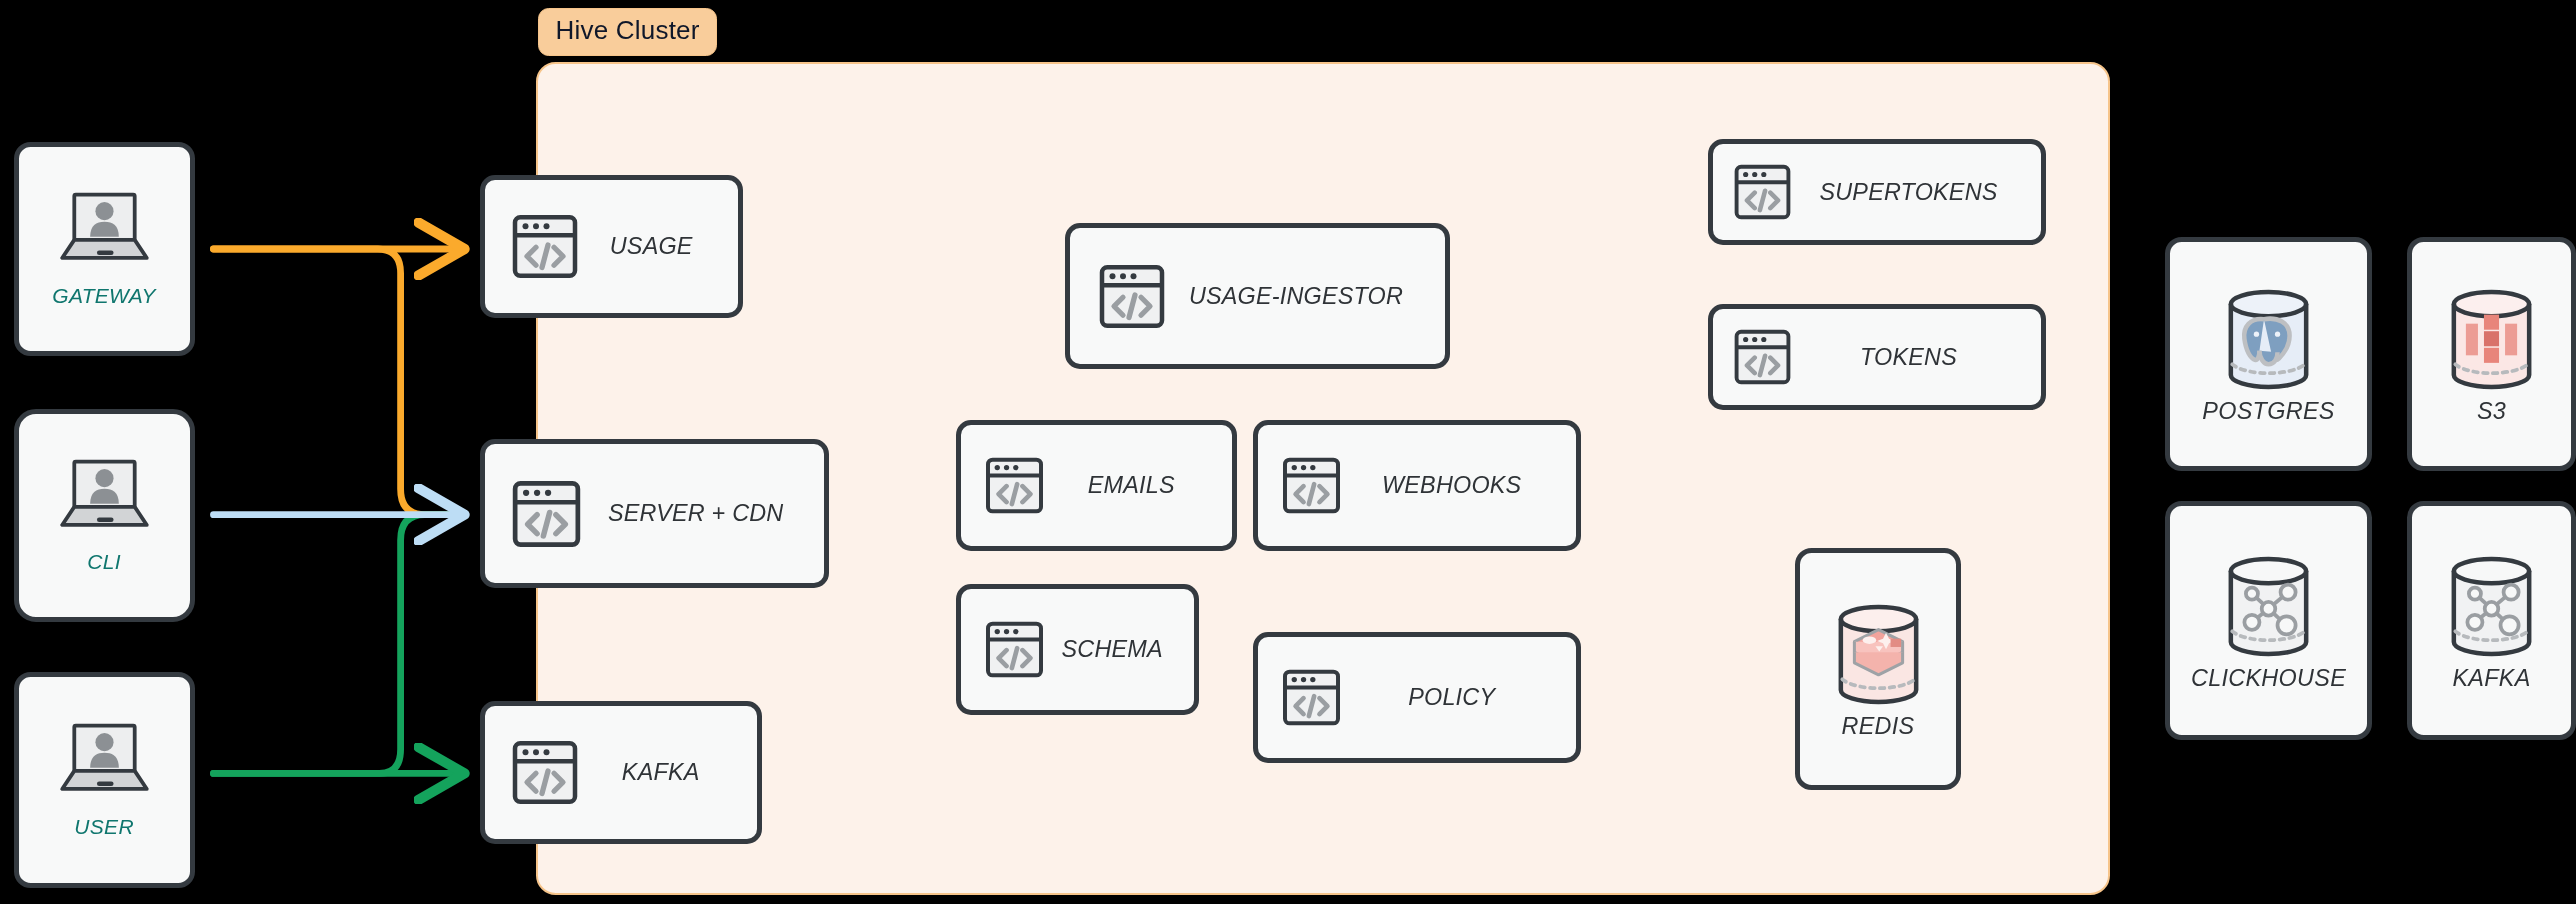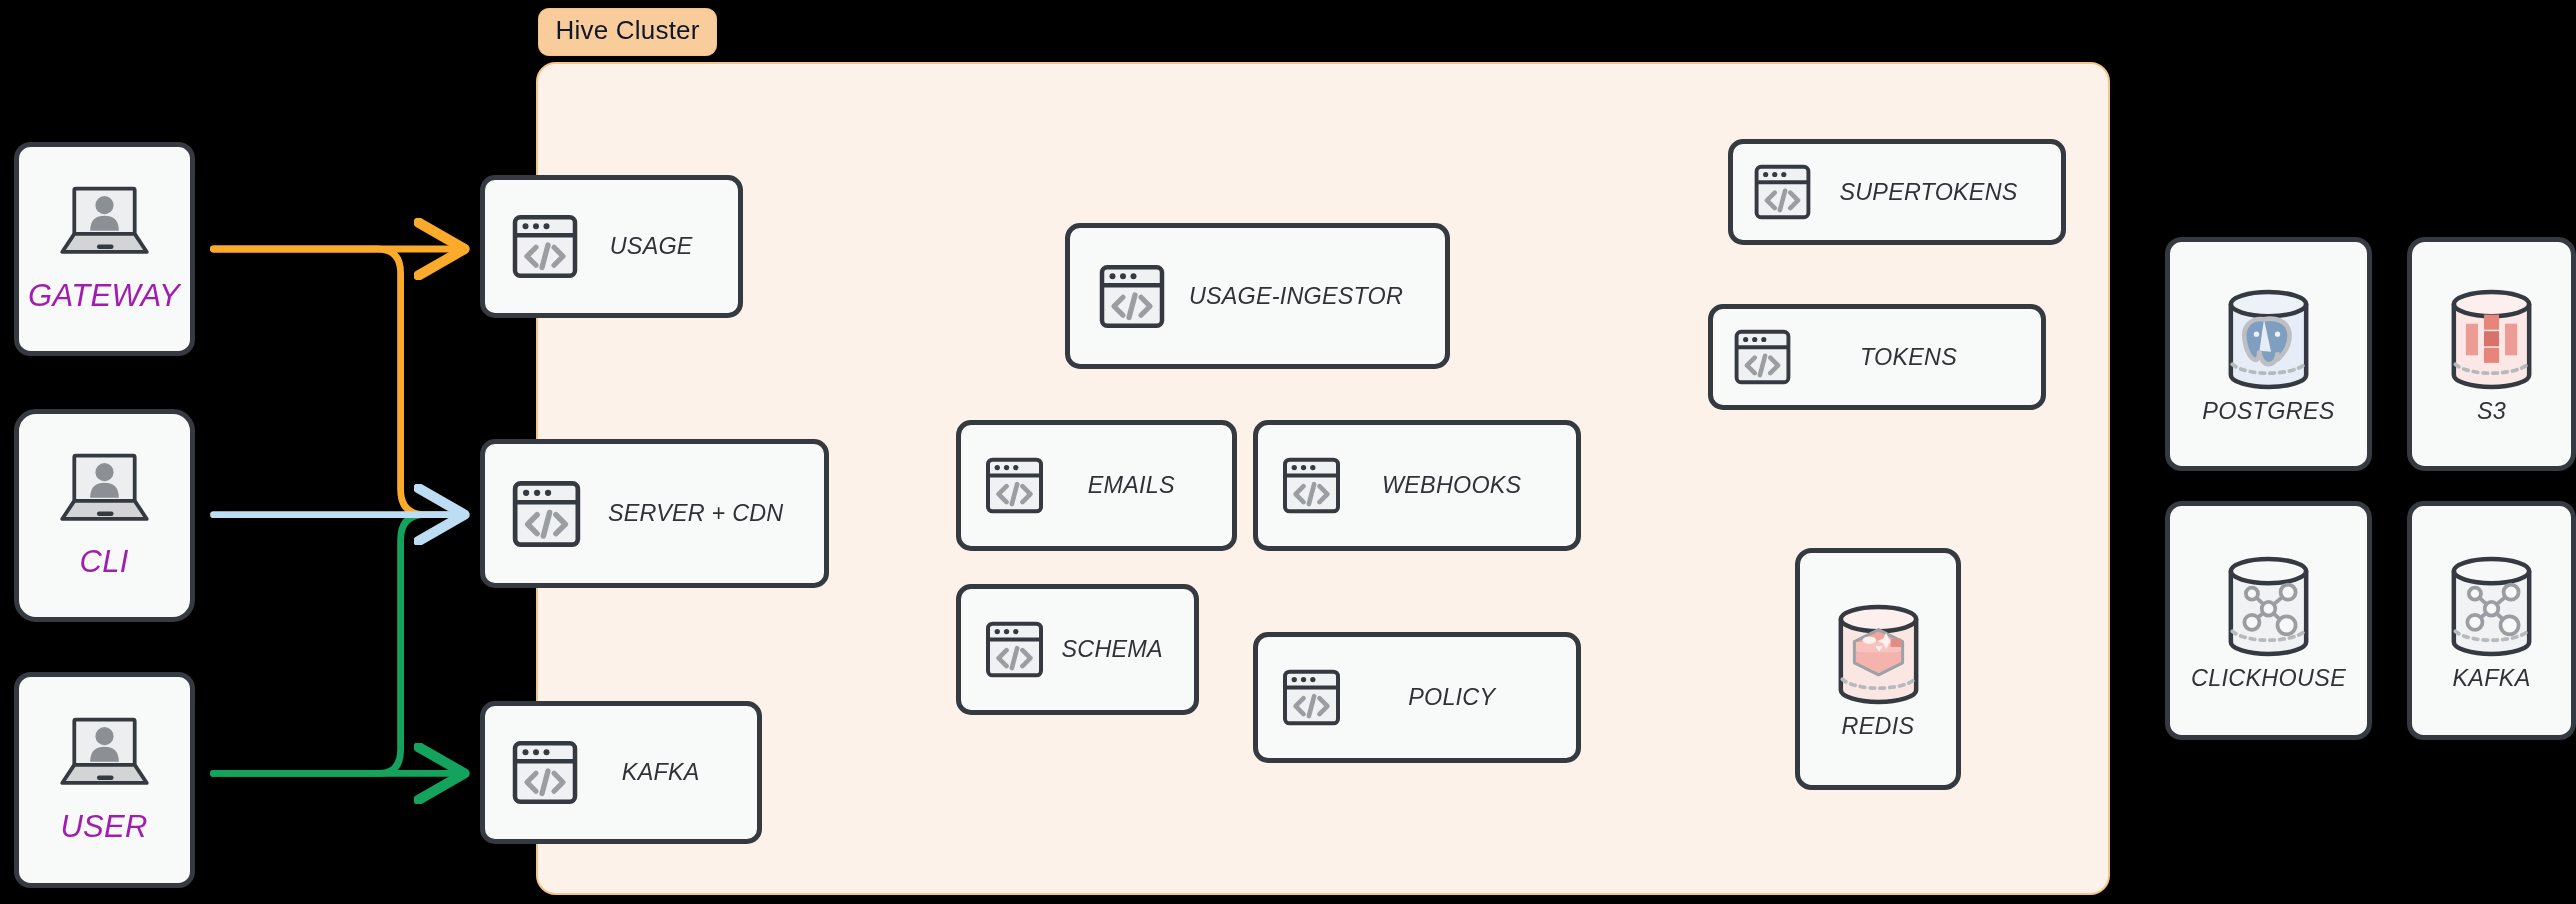--- a/index.html
+++ b/index.html
@@ -19,21 +19,21 @@
   .card{position:absolute;background:#F8F9F9;border:5.3px solid #343a40;border-radius:16.6px;
     box-sizing:border-box;}
   .svc{position:absolute;background:#F8F9F9;border:5.3px solid #343a40;border-radius:15px;
     box-sizing:border-box;display:flex;align-items:center;}
   .svc .svc-ico{flex:0 0 auto;}
   .svc .svc-lbl{flex:1 1 auto;text-align:center;font-style:italic;color:#2f3337;
     font-size:23.4px;letter-spacing:0.2px;white-space:nowrap;}
 
   
   .dev{display:flex;flex-direction:column;align-items:center;justify-content:center;}
-  .dev .dev-lbl{font-style:italic;color:#a21caf;font-size:31px;letter-spacing:0.3px;margin-top:19.6px;}
+  .dev .dev-lbl{font-style:italic;color:#0f766e;font-size:21px;letter-spacing:0.3px;margin-top:19.6px;}
   .db .db-lbl{font-style:italic;color:#2f3337;font-size:23.4px;letter-spacing:0.3px;margin-top:2px;}
   .db{display:flex;flex-direction:column;align-items:center;justify-content:center;}
 
   .edge-svg{position:absolute;left:0;top:0;width:2576px;height:904px;pointer-events:none;}
   svg{display:block;}
 </style>
 </head>
 <body>
 
 <div id="stage">
@@ -212,21 +212,21 @@
         <path d="M4 28 H84" stroke="#343a40" stroke-width="6"></path>
         <circle cx="18" cy="16" r="4" fill="#343a40"></circle>
           <circle cx="32" cy="16" r="4" fill="#343a40"></circle>
           <circle cx="46" cy="16" r="4" fill="#343a40"></circle>
         <path d="M32 44 L20 56 L32 68 M56 44 L68 56 L56 68 M48 41 L40 71" fill="none" stroke="#9A9EA2" stroke-width="7" stroke-linecap="round" stroke-linejoin="round"></path>
       </svg>
     </span>
     <span class="svc-lbl">POLICY</span>
   </div>
 
-  <div class="svc" style="left:1708px;top:139px;width:338px;height:106px;padding:0 15px 0 21px;margin-left:20px;">
+  <div class="svc" style="left:1708px;top:139px;width:338px;height:106px;padding:0 15px 0 21px;">
     <span class="svc-ico">
       <svg width="57" height="56" viewBox="0 0 88 86">
         <rect x="4" y="4" width="80" height="78" rx="7" fill="#F0F1F2" stroke="#343a40" stroke-width="6"></rect>
         <path d="M4 28 H84" stroke="#343a40" stroke-width="6"></path>
         <circle cx="18" cy="16" r="4" fill="#343a40"></circle>
           <circle cx="32" cy="16" r="4" fill="#343a40"></circle>
           <circle cx="46" cy="16" r="4" fill="#343a40"></circle>
         <path d="M32 44 L20 56 L32 68 M56 44 L68 56 L56 68 M48 41 L40 71" fill="none" stroke="#9A9EA2" stroke-width="7" stroke-linecap="round" stroke-linejoin="round"></path>
       </svg>
     </span>
@@ -280,21 +280,21 @@
           <path d="M-6,-30 C12,-33 28,-26 28,-8 C28,6 20,16 14,22 C10,26 4,24 4,16" fill="#7E9FC0" stroke="#BDBFC2" stroke-width="6" stroke-linejoin="round"></path>
           <path d="M-12,12 C-12,22 -6,30 0,30 C8,30 12,22 12,14" fill="#7E9FC0" stroke="#BDBFC2" stroke-width="6" stroke-linejoin="round"></path>
           <circle cx="-16" cy="-10" r="3.5" fill="#EDF2F9"></circle>
           <circle cx="12" cy="-10" r="3.5" fill="#EDF2F9"></circle>
         </g>
       </svg>
     </span>
     <span class="db-lbl">POSTGRES</span>
   </div>
 
-  <div class="card db" style="left:2407px;top:237px;width:169px;height:234px;border-radius:18px;">
+  <div class="card db" style="left:2407px;top:237px;width:169px;height:234px;">
     <span>
       <svg width="103" height="113" viewBox="0 0 136 150">
         <path d="M18 28 V122 A50 16 0 0 0 118 122 V28 Z" fill="#FBE7E5"></path>
         <ellipse cx="68" cy="28" rx="50" ry="16" fill="#FCEFEE" stroke="#343a40" stroke-width="6"></ellipse>
         <path d="M18 28 V122 A50 16 0 0 0 118 122 V28" fill="none" stroke="#343a40" stroke-width="6"></path>
         <path d="M20 108 A52 19 0 0 0 116 108" fill="none" stroke="#B7BABD" stroke-width="5" stroke-dasharray="6 7" stroke-linecap="round"></path>
         <g transform="translate(68,76)">
           <rect x="-34" y="-22" width="16" height="42" fill="#EC9C94"></rect>
           <rect x="18" y="-22" width="16" height="42" fill="#EC9C94"></rect>
           <rect x="-10" y="-34" width="20" height="20" fill="#E8857B"></rect>

